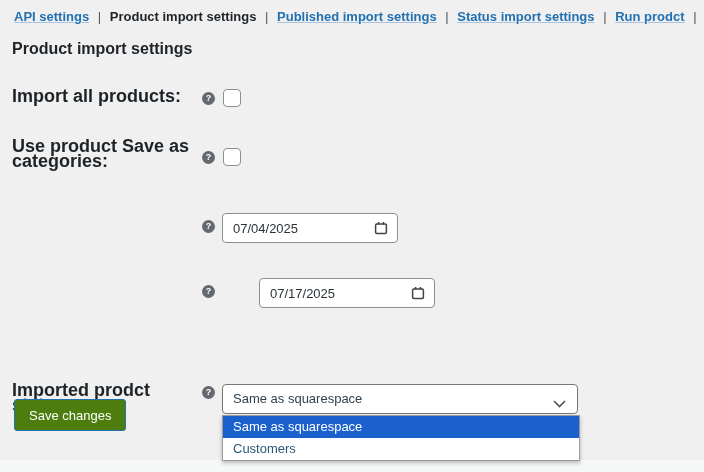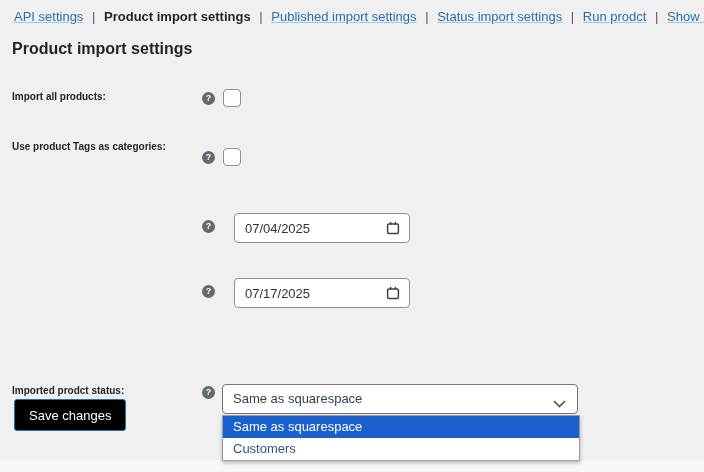--- a/index.html
+++ b/index.html
@@ -23,20 +23,21 @@
     top: 9px; left: 14px; right: 8px;
     font-size: 13px;
     line-height: 15px;
     white-space: nowrap;
   }
   .nav a.tab {
     color: #2271b1;
     text-decoration: underline;
     text-decoration-color: rgba(34,113,177,.35);
     cursor: pointer;
+    font-weight: bold;
   }
   .nav .tab.current {
     color: #1d2327;
     font-weight: bold;
     text-decoration: none;
   }
   .nav .sep { color: #50575e; margin: 0 5px; }
   
   .page-title {
     position: absolute;
@@ -45,21 +46,21 @@
     font-weight: bold;
     color: #1d2327;
   }
   
   .row { position: absolute; left: 12px; width: 600px; }
   .row-label {
     position: absolute;
     left: 0; top: 0;
     width: 185px;
     font-weight: bold;
-    font-size: 10px;
+    font-size: 18px;
     line-height: 15px;
     color: #1d2327;
   }
   .help {
     position: absolute;
     left: 190px;
     width: 13px; height: 13px;
     border-radius: 50%;
     background: #646970;
     color: #ffffff;
@@ -73,21 +74,21 @@
     position: absolute;
     left: 211px;
     width: 18px; height: 18px;
     background: #ffffff;
     border: 1px solid #8c8f94;
     border-radius: 4px;
     cursor: pointer;
   }
   .date-wrap {
     position: absolute;
-    left: 222px;
+    left: 210px;
     width: 176px; height: 46px;
   }
   .date-input {
     width: 176px; height: 30px;
     border: 1px solid #8c8f94;
     border-radius: 4px;
     background: #ffffff;
     padding: 0 30px 0 10px;
     font-family: "Liberation Sans", "DejaVu Sans", sans-serif;
     font-size: 13px;
@@ -140,21 +141,21 @@
   .option.selected {
     background: #1b61ce;
     color: #ffffff;
   }
   
   .save-btn {
     position: absolute;
     top: 399px; left: 14px;
     height: 32px;
     padding: 8px 14px;
-    background: #000000;
+    background: #4d7c0f;
     border: 1px solid #2271b1;
     border-radius: 3px;
     color: #ffffff;
     font-family: "Liberation Sans", "DejaVu Sans", sans-serif;
     font-size: 13px;
     cursor: pointer;
   }
   .footer-strip {
     position: absolute;
     left: 0; bottom: 0;
@@ -183,42 +184,42 @@
 
   <h1 class="page-title">Product import settings</h1>
 
   <div class="row" style="top:89px; height:20px;">
     <div class="row-label">Import all products:</div>
     <span class="help" style="top:3px;">?</span>
     <span class="checkbox" style="top:0;" role="checkbox" aria-checked="false"></span>
   </div>
 
   <div class="row" style="top:139px; height:36px;">
-    <div class="row-label">Use product Tags as categories:</div>
+    <div class="row-label">Use product Save as categories:</div>
     <span class="help" style="top:12px;">?</span>
     <span class="checkbox" style="top:9px;" role="checkbox" aria-checked="false"></span>
   </div>
 
   <div class="row" style="top:206px; height:38px;">
     <span class="help" style="top:14px;">?</span>
     <div class="date-wrap" style="top:7px;">
       <input class="date-input" type="text" readonly="" value="07/04/2025" style="">
       <span class="cal-icon">
         <svg width="14" height="14" viewBox="0 0 14 14">
           <rect x="1.6" y="3" width="10.8" height="9.4" rx="1.2" fill="none" stroke="#3c434a" stroke-width="1.5"></rect>
           <line x1="4.6" y1="1" x2="4.6" y2="3.4" stroke="#3c434a" stroke-width="1.5"></line>
           <line x1="9.4" y1="1" x2="9.4" y2="3.4" stroke="#3c434a" stroke-width="1.5"></line>
         </svg>
       </span>
     </div>
   </div>
 
   <div class="row" style="top:271px; height:38px;">
     <span class="help" style="top:14px;">?</span>
-    <div class="date-wrap" style="top:7px;">
+    <div class="date-wrap" style="top:7px;margin-left:37px;">
       <input class="date-input" type="text" readonly="" value="07/17/2025" style="">
       <span class="cal-icon">
         <svg width="14" height="14" viewBox="0 0 14 14">
           <rect x="1.6" y="3" width="10.8" height="9.4" rx="1.2" fill="none" stroke="#3c434a" stroke-width="1.5"></rect>
           <line x1="4.6" y1="1" x2="4.6" y2="3.4" stroke="#3c434a" stroke-width="1.5"></line>
           <line x1="9.4" y1="1" x2="9.4" y2="3.4" stroke="#3c434a" stroke-width="1.5"></line>
         </svg>
       </span>
     </div>
   </div>

